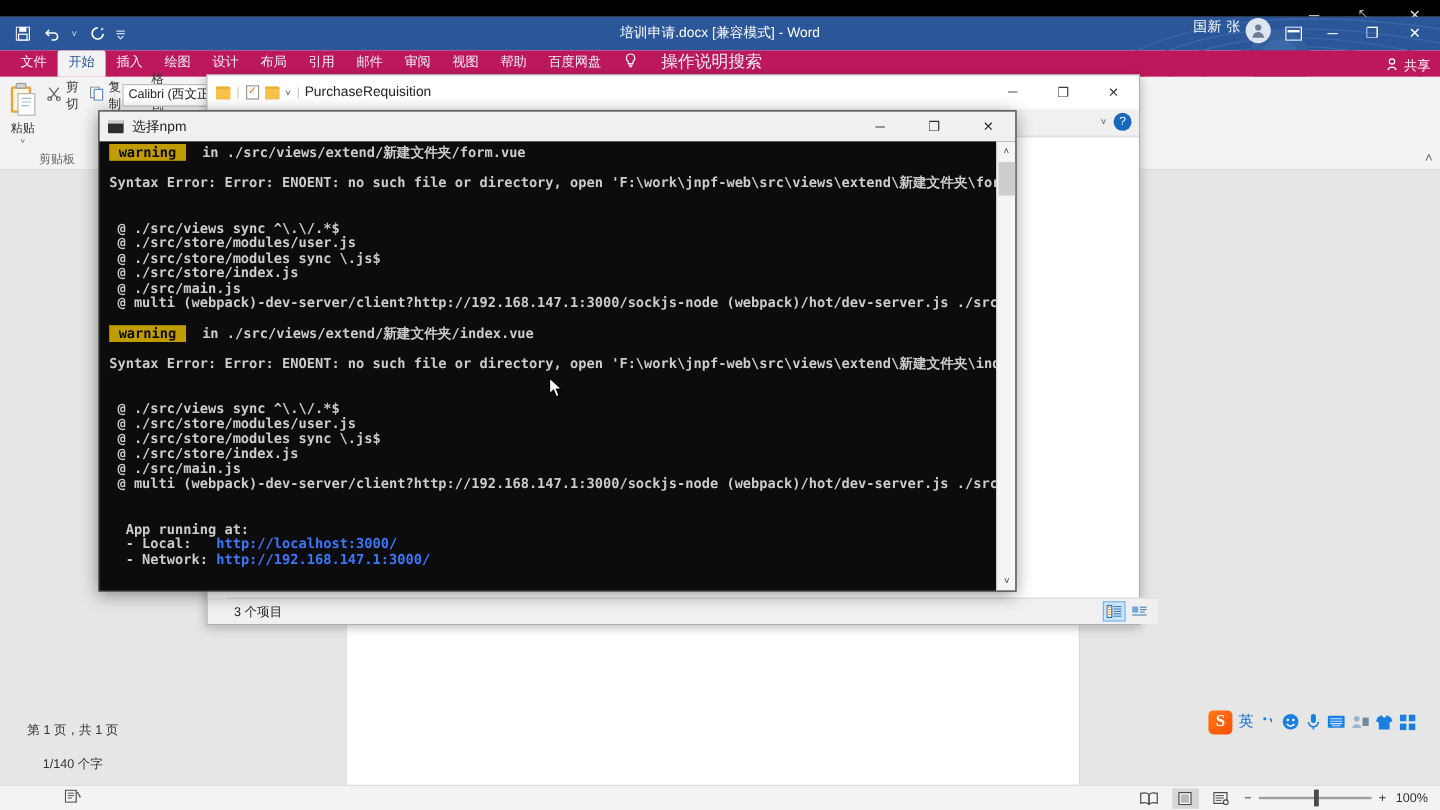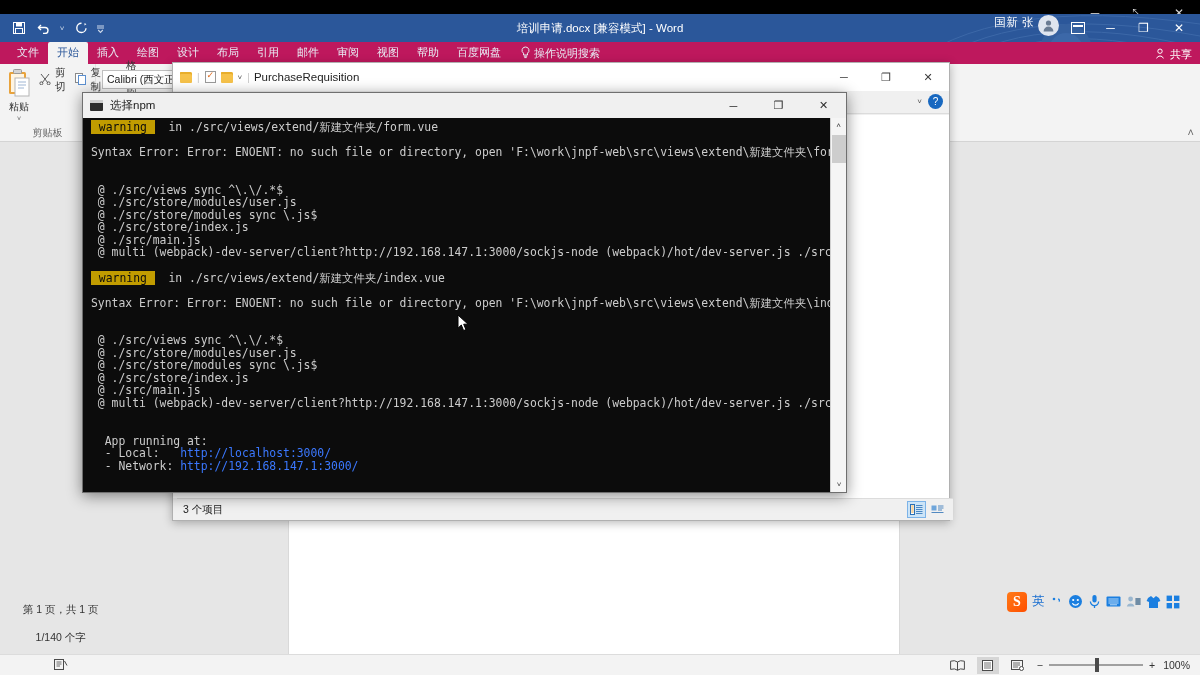--- a/index.html
+++ b/index.html
@@ -72,22 +72,22 @@
   .word-tabs {
     height: 22px; background: #be185d; display: flex; align-items: flex-end;
     padding-left: 8px; position: relative;
   }
   .wtab {
     font-size: 11px; color: #e9eef6; padding: 2px 9px 4px; line-height: 16px;
     white-space: nowrap;
   }
   .wtab.active { background: #f3f3f3; color: #2b579a; border-radius: 2px 2px 0 0; }
   .tell-me {
-    display: flex; align-items: center; gap: 3px; margin-left: 10px;
-    color: #e9eef6; font-size: 11px; padding-bottom: 3px;
+    display: flex; align-items: center; gap: 20px; margin-left: 10px;
+    color: #e9eef6; font-size: 14px; padding-bottom: 3px;
   }
   .word-share {
     position: absolute; right: 8px; bottom: 2px; color: #fff; font-size: 11px;
     display: flex; align-items: center; gap: 4px;
   }
 
   
   .ribbon {
     position: relative; height: 78px; background: #f3f3f3;
     border-bottom: 1px solid #d4d4d4; display: flex;
@@ -206,21 +206,21 @@
   .exp-tab.file { background: #2b78c8; color: #fff; }
   .exp-help {
     position: absolute; right: 6px; top: 2px; display: flex; align-items: center; gap: 6px;
   }
   .help-circle {
     width: 15px; height: 15px; border-radius: 50%; background: #1868c0; color: #fff;
     font-size: 10px; display: flex; align-items: center; justify-content: center;
   }
   .exp-body { position: absolute; left: 0; top: 52px; right: 0; bottom: 22px; background: #fff; }
   .exp-statusbar {
-    position: absolute; left: 4px; bottom: 0; width: 100%; height: 22px;
+    position: absolute; left: 16px; bottom: 0; width: 100%; height: 22px;
     background: #f0f0f0; border-top: 1px solid #dcdcdc;
     display: flex; align-items: center; font-size: 10.5px; color: #222; padding: 0 6px;
   }
   .exp-views { margin-left: auto; display: flex; gap: 2px; align-items: center; }
   .exp-view-btn {
     width: 19px; height: 17px; display: flex; align-items: center; justify-content: center;
     font-size: 10px; color: #2a6fb5;
   }
   .exp-view-btn.active { background: #cce4f7; border: 1px solid #7cb3e8; }
   .exp-bc-strip {
@@ -247,21 +247,21 @@
   .term-winbtns { margin-left: auto; display: flex; }
   .term-winbtns div {
     width: 45px; height: 25px; display: flex; align-items: center; justify-content: center;
     font-size: 11px; color: #2d2d2d;
   }
   .term-screen {
     position: absolute; left: 0; top: 25px; right: 16px; bottom: 0;
     background: #0c0c0c; overflow: hidden;
     font-family: "DejaVu Sans Mono", "Liberation Mono", monospace;
     font-size: 11.4px; line-height: 12.55px; color: #ccc;
-    padding: 3px 0 0 8px; white-space: pre;
+    padding: 3px 0 0 8px; white-space: pre; font-weight: bold;
   }
   .term-line { height: 12.55px; }
   .warn-tag {
     background: #c19c00; color: #0c0c0c; padding: 0 1px;
   }
   .link { color: #3b78ff; }
   .term-scroll {
     position: absolute; right: 0; top: 25px; width: 16px; bottom: 0;
     background: #f5f5f5; border-left: 1px solid #d0d0d0;
   }

